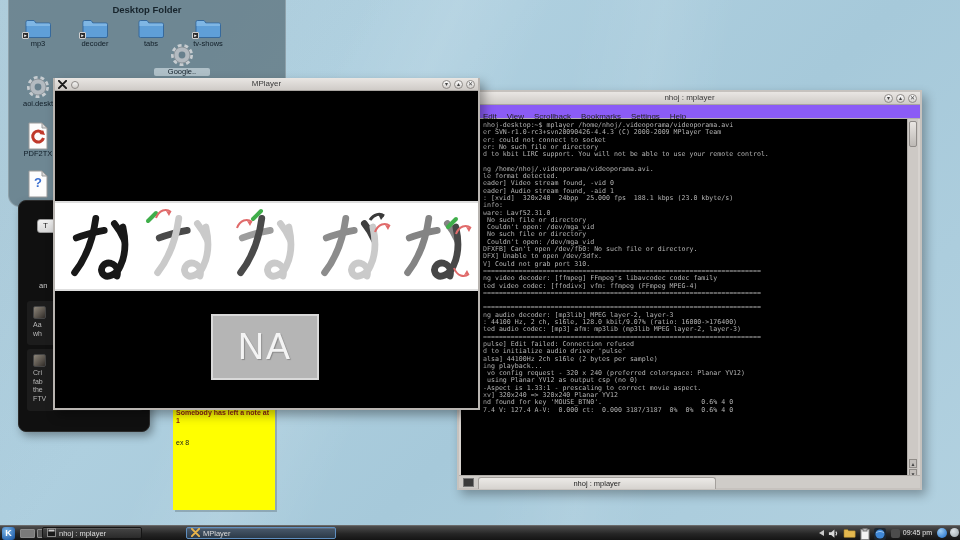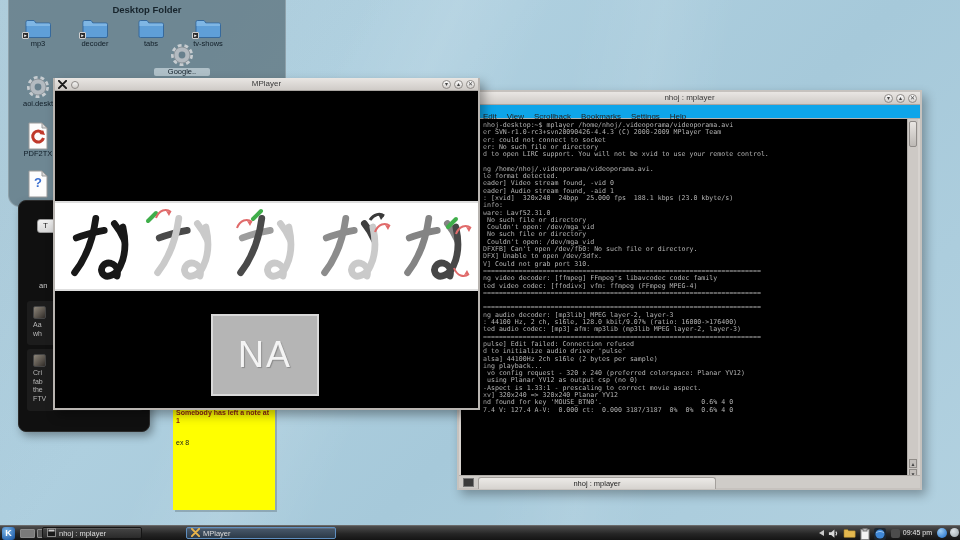--- a/index.html
+++ b/index.html
@@ -62,36 +62,36 @@
     display:flex; justify-content:space-evenly; align-items:center; }
   .nachar { position:relative; width:76px; height:80px; }
   .nachar svg.glyph { position:absolute; left:2px; top:4px; }
   .arr { position:absolute; }
   
   .c1 .s1,.c1 .s2,.c1 .s3,.c1 .s4 { color:#181818; }
   .c2 .s1 { color:#4a4a4a; } .c2 .s2,.c2 .s3,.c2 .s4 { color:#cacaca; }
   .c3 .s1 { color:#9d9d9d; } .c3 .s2 { color:#4a4a4a; } .c3 .s3,.c3 .s4 { color:#cacaca; }
   .c4 .s1,.c4 .s2 { color:#8c8c8c; } .c4 .s3 { color:#3e3e3e; } .c4 .s4 { color:#cacaca; }
   .c5 .s1,.c5 .s2,.c5 .s3 { color:#848484; } .c5 .s4 { color:#474747; }
-  .nabox { position:absolute; left:156px; top:236px; width:108px; height:82px;
+  .nabox { position:absolute; left:156px; top:236px; width:108px; height:66px;
     background:#b5b5b5; border:2px solid #d9d9d9; display:flex; align-items:center; justify-content:center; }
   .nabox .natext { font-size:36px; color:#f4f4f4; letter-spacing:2px;
     text-shadow:1px 1px 1px #8a8a8a; font-family:"Liberation Sans", sans-serif; }
 
   
   .note { position:absolute; left:173px; top:404px; width:102px; height:106px; z-index:3;
     background:#ffff00; box-shadow:2px 2px 0 rgba(0,0,0,.18); padding:5px 3px; }
   .note .n-title { font-size:7px; font-weight:bold; color:#8b1d12; line-height:8px; }
   .note .n-body { margin-top:14px; font-size:7px; color:#1a1a1a; }
 
   
   .konsole { position:absolute; left:457px; top:90px; width:465px; height:400px; z-index:4;
     background:#d7d3cf; border:2px solid #c6c2be; box-shadow:4px 5px 10px rgba(0,0,0,.3); }
   .konsole .menubar { position:absolute; left:0; right:0; top:13px; height:14px;
-    background:#0ea5e9; border-bottom:1px solid #b5b1ad; padding-left:24px; }
+    background:#8b5cf6; border-bottom:1px solid #b5b1ad; padding-left:24px; }
   .konsole .menubar span { display:inline-block; font-size:8px; color:#222; margin-right:10px; line-height:13px; }
   .konsole .term { position:absolute; left:2px; top:27px; width:448px; height:360px; background:#000; overflow:hidden; }
   .term-text { position:absolute; left:22px; top:3px; font-family:"DejaVu Sans Mono", monospace;
     font-size:6.6px; color:#b4b4b4; }
   .tl { display:block; white-space:pre; height:7.3px; line-height:7.3px; }
   .scrollbar { position:absolute; right:2px; top:27px; width:11px; height:360px; background:#cdc9c5; border-left:1px solid #b1ada9; }
   .scrollbar .thumb { position:absolute; left:1px; top:2px; width:8px; height:26px;
     background:linear-gradient(#e9e6e3,#bdb9b5); border:1px solid #8f8b88; border-radius:2px; }
   .scrollbar .sb-arrow { position:absolute; left:1px; width:8px; height:9px; background:#c3bfbb;
     border:1px solid #908c88; font-size:5px; line-height:8px; text-align:center; color:#444; }
@@ -260,21 +260,21 @@
     </div>
     <div class="menubar">
       
     <span>Edit</span><span>View</span><span>Scrollback</span><span>Bookmarks</span><span>Settings</span><span>Help</span></div>
     <div class="term">
       <div class="term-text">
           <span class="tl">nhoj-desktop:~$ mplayer /home/nhoj/.videoporama/videoporama.avi</span>
           <span class="tl">er SVN-r1.0-rc3+svn20090426-4.4.3 (C) 2000-2009 MPlayer Team</span>
           <span class="tl">er: could not connect to socket</span>
           <span class="tl">er: No such file or directory</span>
-          <span class="tl">d to open LIRC support. You will not be xvid to use your remote control.</span>
+          <span class="tl">d to kbit LIRC support. You will not be able to use your remote control.</span>
           <span class="tl"></span>
           <span class="tl">ng /home/nhoj/.videoporama/videoporama.avi.</span>
           <span class="tl">le format detected.</span>
           <span class="tl">eader] Video stream found, -vid 0</span>
           <span class="tl">eader] Audio stream found, -aid 1</span>
           <span class="tl">: [xvid]  320x240  24bpp  25.000 fps  188.1 kbps (23.0 kbyte/s)</span>
           <span class="tl">info:</span>
           <span class="tl">ware: Lavf52.31.0</span>
           <span class="tl"> No such file or directory</span>
           <span class="tl"> Couldn't open: /dev/mga_vid</span>

